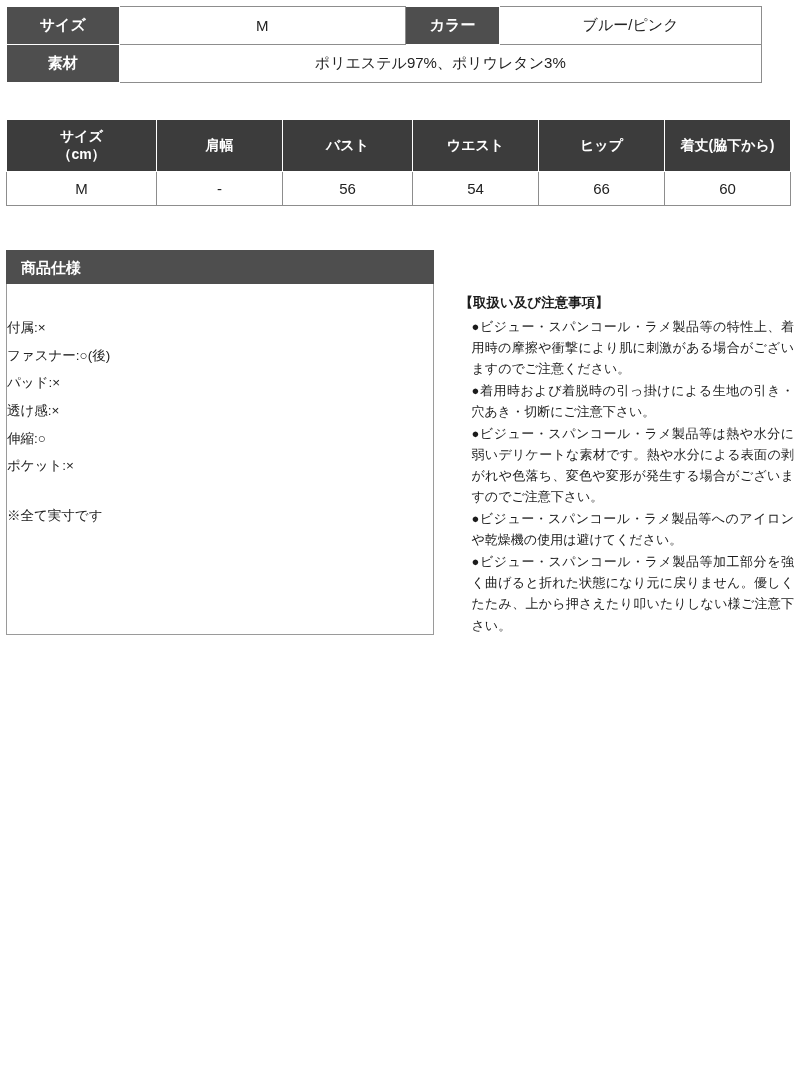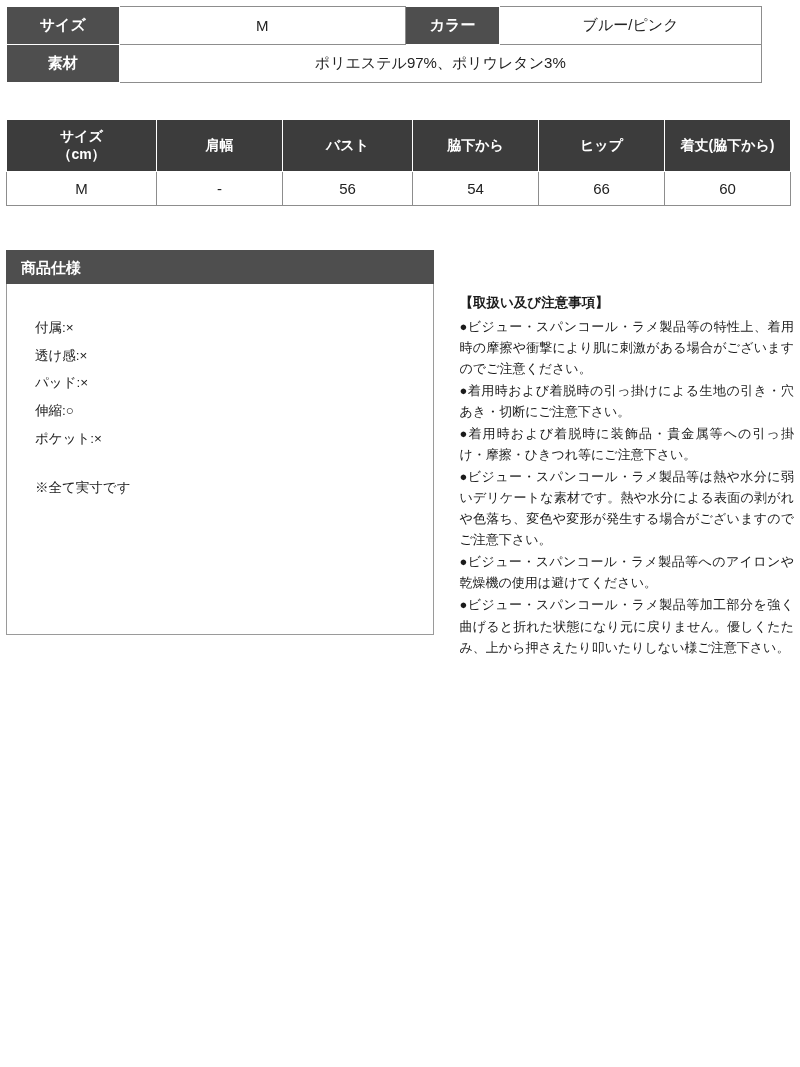--- a/index.html
+++ b/index.html
@@ -89,42 +89,42 @@
     font-weight: bold;
     height: 34px;
     line-height: 34px;
     padding-left: 14px;
     border: 1px solid #4e4e4e;
   }
   .spec-body {
     border: 1px solid #9a9a9a;
     border-top: none;
     height: 351px;
-    padding: 30px 14px 10px 28px;
+    padding: 30px 14px 10px 0;
     font-size: 13.5px;
     line-height: 2.05;
     color: #222222;
   }
   .spec-body .gap { height: 22px; }
 
   .notes-col {
     width: 348px;
     padding-left: 10px;
     font-size: 13px;
     line-height: 1.62;
     color: #1b1b1b;
   }
   .notes-title {
     font-size: 13.5px;
     font-weight: bold;
     margin-bottom: 2px;
     margin-top: 42px;
   }
   .notes-col p {
-    margin: 0 0 1px 0;
+    margin: 0 0 1px 12px;
     text-align: justify;
   }
 </style>
 </head>
 <body>
 
 <div class="page">
 
   <table class="tbl1">
     <tbody>
@@ -143,21 +143,21 @@
 
   <table class="tbl2">
     <thead>
       <tr>
         <th style="width:150px">
           <span>サイズ</span><br>
           <span>（cm）</span>
         </th>
         <th style="width:126px">肩幅</th>
         <th style="width:130px">バスト</th>
-        <th style="width:126px">脇下から</th>
+        <th style="width:126px">ウエスト</th>
         <th style="width:126px">ヒップ</th>
         <th style="width:126px">着丈(脇下から)</th>
       </tr>
     </thead>
     <tbody>
       <tr>
         <td>M</td>
         <td>-</td>
         <td>56</td>
         <td>54</td>
@@ -166,34 +166,34 @@
       </tr>
     </tbody>
   </table>
 
   <div class="lower">
 
     <div class="spec-col">
       <div class="spec-title">商品仕様</div>
       <div class="spec-body">
         <div>付属:×</div>
+        <div>ファスナー:○(後)</div>
+        <div>パッド:×</div>
         <div>透け感:×</div>
-        <div>パッド:×</div>
         <div>伸縮:○</div>
         <div>ポケット:×</div>
         <div class="gap"></div>
         <div>※全て実寸です</div>
       </div>
     </div>
 
     <div class="notes-col">
       <div class="notes-title">【取扱い及び注意事項】</div>
       <p>●ビジュー・スパンコール・ラメ製品等の特性上、着用時の摩擦や衝撃により肌に刺激がある場合がございますのでご注意ください。</p>
       <p>●着用時および着脱時の引っ掛けによる生地の引き・穴あき・切断にご注意下さい。</p>
-      <p>●着用時および着脱時に装飾品・貴金属等への引っ掛け・摩擦・ひきつれ等にご注意下さい。</p>
       <p>●ビジュー・スパンコール・ラメ製品等は熱や水分に弱いデリケートな素材です。熱や水分による表面の剥がれや色落ち、変色や変形が発生する場合がございますのでご注意下さい。</p>
       <p>●ビジュー・スパンコール・ラメ製品等へのアイロンや乾燥機の使用は避けてください。</p>
       <p>●ビジュー・スパンコール・ラメ製品等加工部分を強く曲げると折れた状態になり元に戻りません。優しくたたみ、上から押さえたり叩いたりしない様ご注意下さい。</p>
     </div>
 
   </div>
 
 </div>
 
 </body></html>

